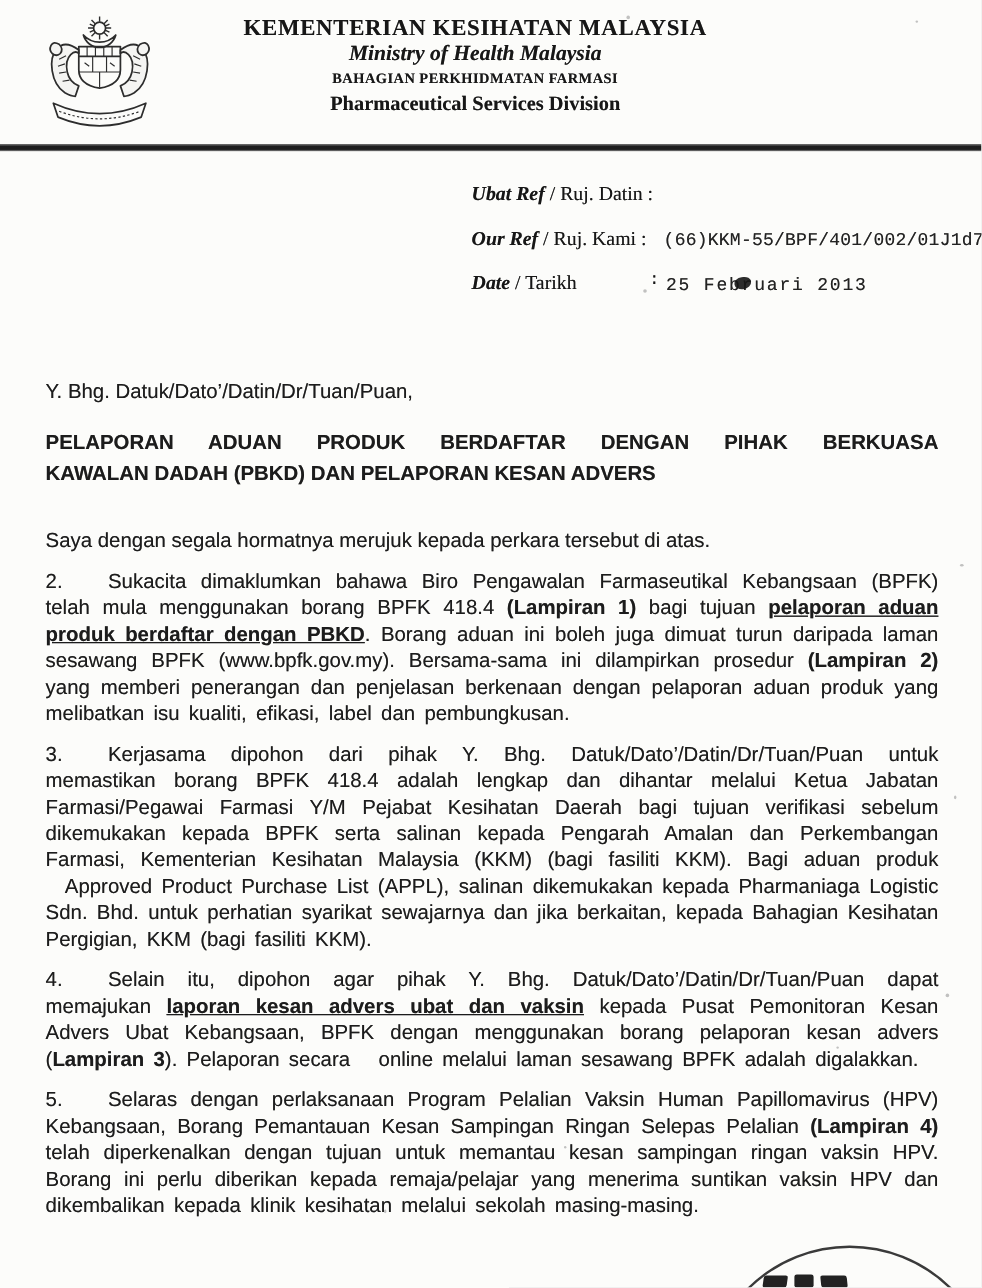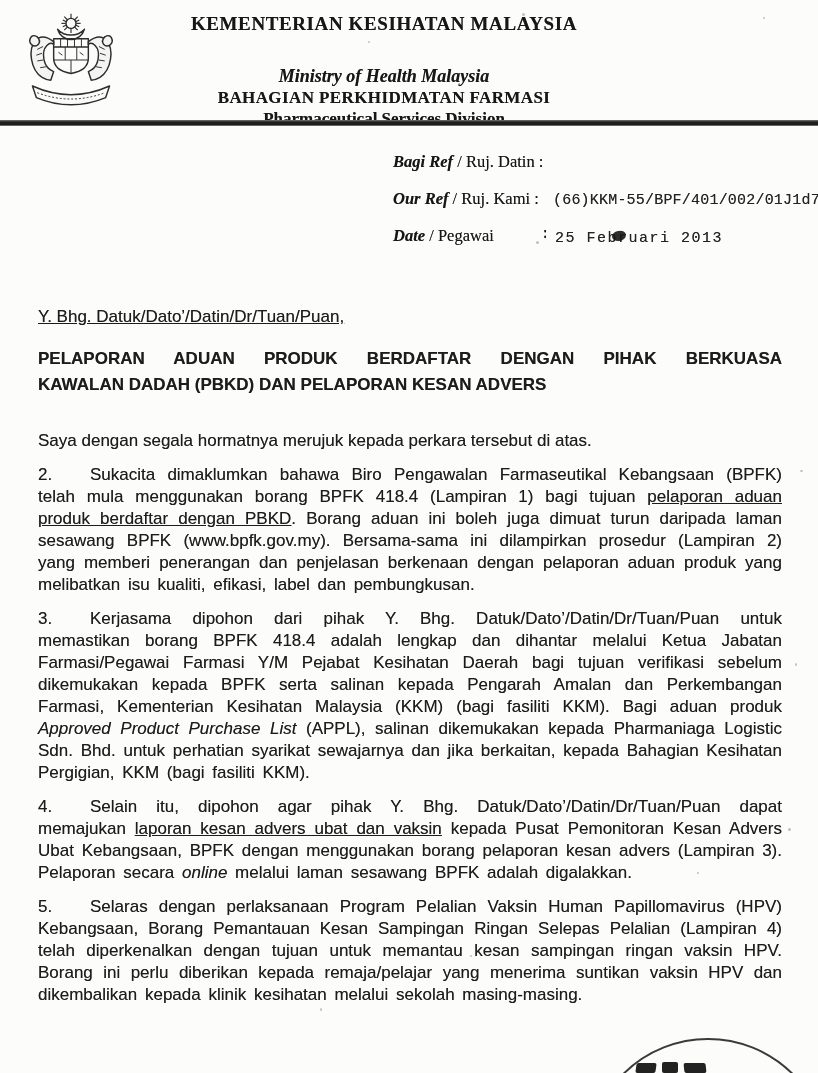--- a/index.html
+++ b/index.html
@@ -7,32 +7,32 @@
     position:relative;
     width:818px;height:1073px;
     margin:0 auto;
     background:#fcfcfa;
     overflow:hidden;
     color:#1c1c1c;
     font-family:"Liberation Sans",sans-serif;
     text-shadow:0 0 .4px rgba(20,20,20,.55);
   }
   
-  .letterhead{position:absolute;top:0;left:4px;right:0;height:120px;}
+  .letterhead{position:absolute;top:0;left:16px;right:0;height:120px;}
   .crest{position:absolute;left:14px;top:8px;width:106px;height:104px;}
   .head-text{
     position:absolute;left:120px;top:13px;width:520px;
     text-align:center;
     font-family:"Liberation Serif",serif;
     line-height:21px;
     color:#171717;
   }
   .h-my1{font-size:19px;font-weight:bold;letter-spacing:.6px;}
-  .h-en1{font-size:18px;font-weight:bold;font-style:italic;margin-top:32px;}
-  .h-my2{font-size:17px;font-weight:bold;letter-spacing:.4px;}
+  .h-en1{font-size:18px;font-weight:bold;font-style:italic;}
+  .h-my2{font-size:12px;font-weight:bold;letter-spacing:.4px;}
   .h-en2{font-size:17px;font-weight:bold;}
   .h-addr{font-size:16px;margin-top:1px;}
   .head-rule{
     position:absolute;top:120px;left:0;width:818px;height:6px;
     background:linear-gradient(#777,#1e1e1e 35%,#1e1e1e 75%,#888);
   }
   
   .ref-block{
     position:absolute;left:393px;top:152px;width:430px;
     font-family:"Liberation Serif",serif;font-size:16.5px;color:#161616;
@@ -46,29 +46,29 @@
   }
   .date-sep{position:absolute;left:148px;top:0;font-family:"Liberation Mono",monospace;font-size:14px;}
   .date-val{
     position:absolute;left:162px;top:4px;
     font-family:"Liberation Mono","DejaVu Sans Mono",monospace;
     font-size:15px;letter-spacing:1.5px;white-space:nowrap;color:#232323;
   }
   
   .body-block{position:absolute;left:38px;top:276px;width:744px;font-size:17px;line-height:22px;}
   .distribution{font-weight:bold;letter-spacing:.2px;}
-  .salutation{margin-top:30px;text-decoration:underline;}
+  .salutation{margin-top:40px;}
   .subject{margin-top:18px;font-weight:bold;line-height:26px;}
   .subject .j{text-align:justify;text-align-last:justify;}
   .opening{margin-top:32px;}
   .para{margin-top:12px;text-align:justify;word-spacing:3px;}
   .para-num{display:inline-block;width:52px;word-spacing:normal;}
-  .b{font-weight:normal;}
+  .b{font-weight:bold;}
   .u{text-decoration:underline;}
-  .i{font-style:italic;}
+  .i{margin-left:16px;}
   
   .stamp-circle{
     position:absolute;left:587px;top:1038px;width:238px;height:238px;
     border:2.5px solid #3a3a3a;border-radius:50%;
     background:transparent;
   }
   .stamp-marks{position:absolute;left:636px;top:1061px;width:90px;height:12px;}
   .stamp-marks span{position:absolute;background:#222;border-radius:2px;}
   .m1{left:0;top:2px;width:20px;height:10px;transform:skewX(-8deg);}
   .m2{left:26px;top:1px;width:16px;height:11px;}
@@ -149,29 +149,29 @@
       <div class="h-my1">KEMENTERIAN KESIHATAN MALAYSIA</div>
       <div class="h-en1">Ministry of Health Malaysia</div>
       <div class="h-my2">BAHAGIAN PERKHIDMATAN FARMASI</div>
       <div class="h-en2">Pharmaceutical Services Division</div>
     </div>
   </div>
   <div class="head-rule"></div>
 
   <div class="ref-block">
     <div class="ref-row">
-      <span class="ref-en">Bagi Ref</span><span> / Ruj. Datin :</span>
+      <span class="ref-en">Ubat Ref</span><span> / Ruj. Datin :</span>
       <span class="ref-val"></span>
     </div>
     <div class="ref-row">
       <span class="ref-en">Our Ref</span><span> / Ruj. Kami :</span>
       <span class="ref-val">(66)KKM-55/BPF/401/002/01J1d7</span>
     </div>
     <div class="ref-row">
-      <span class="ref-en">Date</span><span> / Pegawai</span>
+      <span class="ref-en">Date</span><span> / Tarikh</span>
       <span class="date-sep">:</span>
       <span class="date-val">25 Februari 2013</span>
     </div>
   </div>
   <div class="ink-smudge"></div>
 
   <div class="body-block">
     <div class="salutation">Y. Bhg. Datuk/Dato’/Datin/Dr/Tuan/Puan,</div>
     <div class="subject">
       <div class="j">PELAPORAN ADUAN PRODUK BERDAFTAR DENGAN PIHAK BERKUASA</div>

